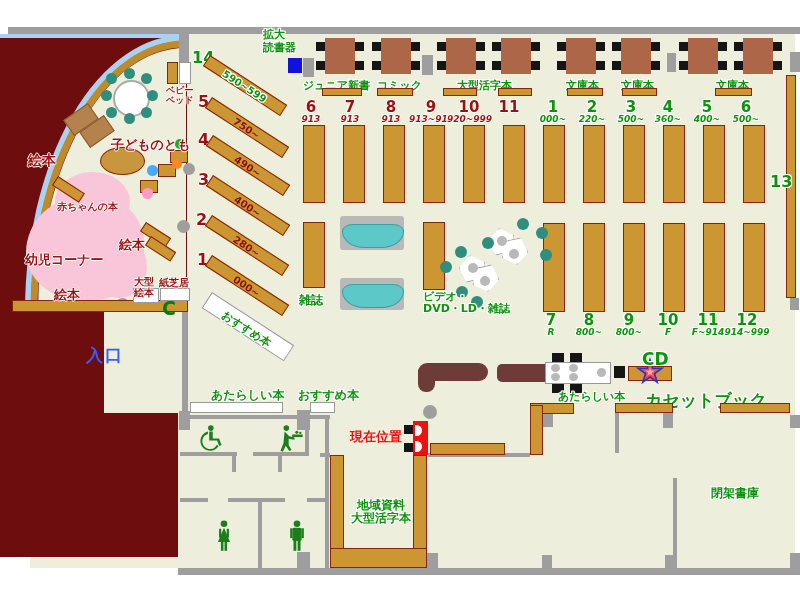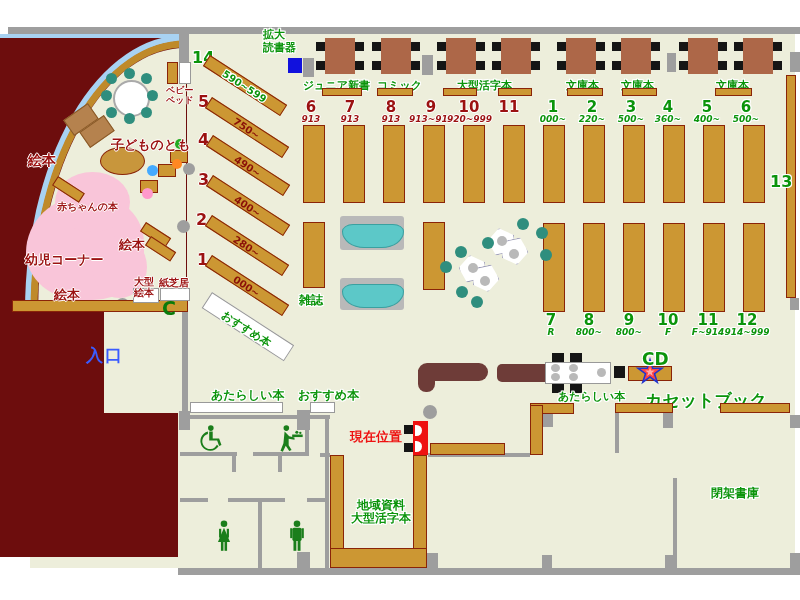--- a/index.html
+++ b/index.html
@@ -302,20 +302,24 @@
   <div class="a tealdot" style="left:517px;top:218px;width:12px;height:12px"></div>
   <div class="a tealdot" style="left:536px;top:227px;width:12px;height:12px"></div>
   <div class="a tealdot" style="left:540px;top:249px;width:12px;height:12px"></div>
   <div class="a tealdot" style="left:482px;top:237px;width:12px;height:12px"></div>
   <div class="a tealdot" style="left:455px;top:246px;width:12px;height:12px"></div>
   <div class="a tealdot" style="left:440px;top:261px;width:12px;height:12px"></div>
   <div class="a tealdot" style="left:456px;top:286px;width:12px;height:12px"></div>
   <div class="a tealdot" style="left:471px;top:296px;width:12px;height:12px"></div>
 
   <div class="a lbl g" style="left:299px;top:292px;font-size:12px">雑誌</div>
+  <div class="a lbl g" style="left:423px;top:291px;font-size:11px;line-height:12px">
+      <div>ビデオ・</div>
+      <div>DVD・LD・雑誌</div>
+    </div>
 
   <div class="a lbl numcol g" style="left:525px;top:314px;width:52px">
       <div class="n">7</div>
       <div class="s">R</div>
     </div>
   <div class="a lbl numcol g" style="left:563px;top:314px;width:52px">
       <div class="n">8</div>
       <div class="s">800~</div>
     </div>
   <div class="a lbl numcol g" style="left:603px;top:314px;width:52px">

